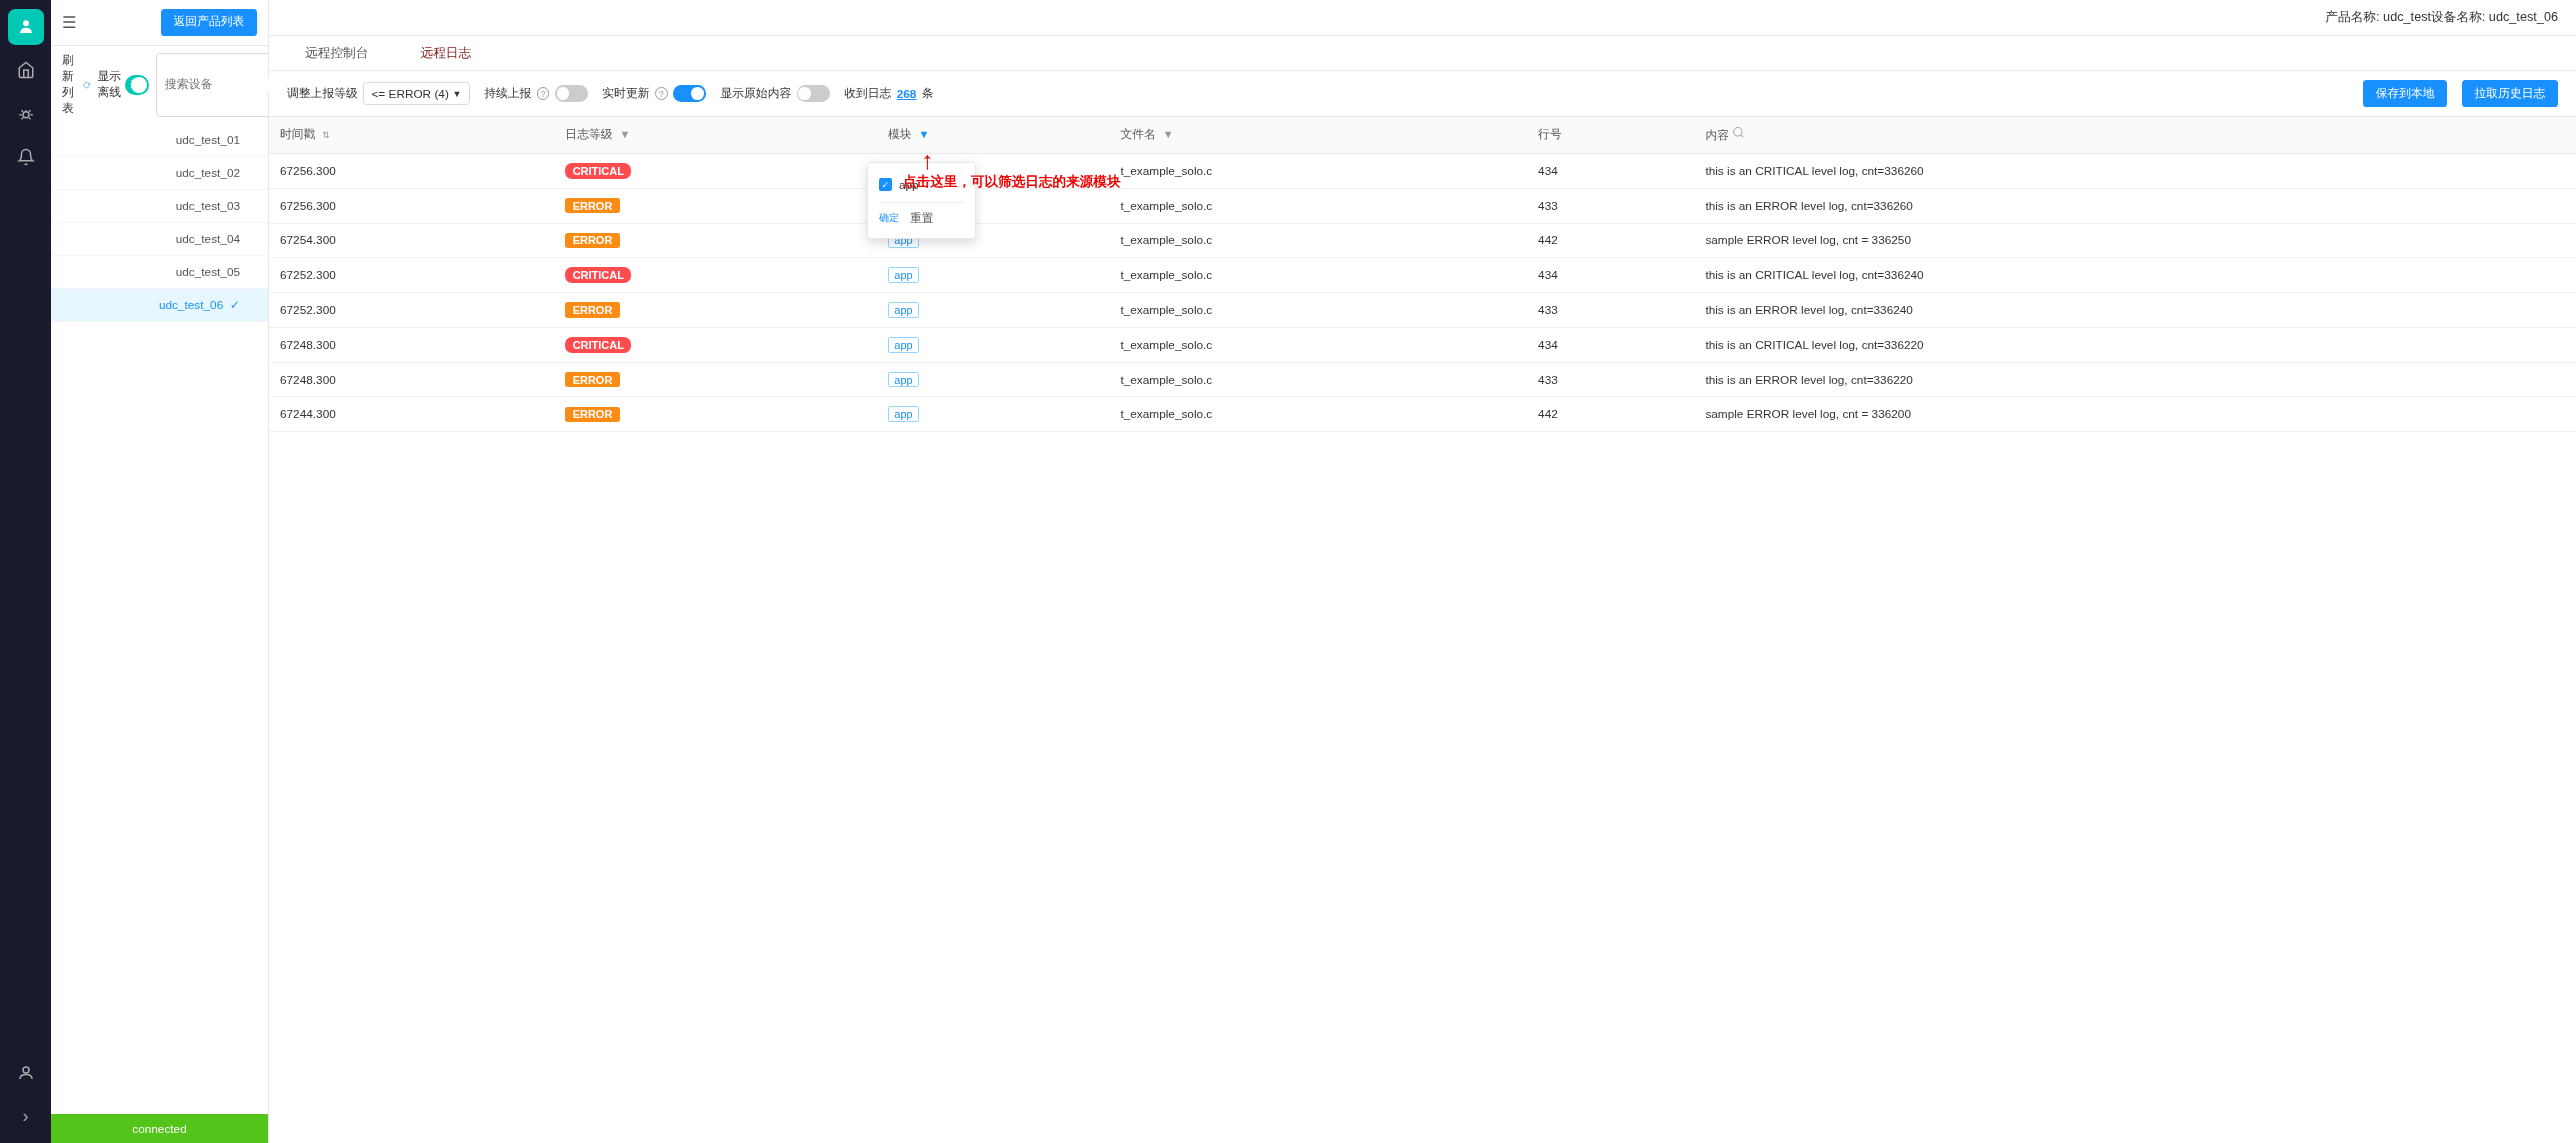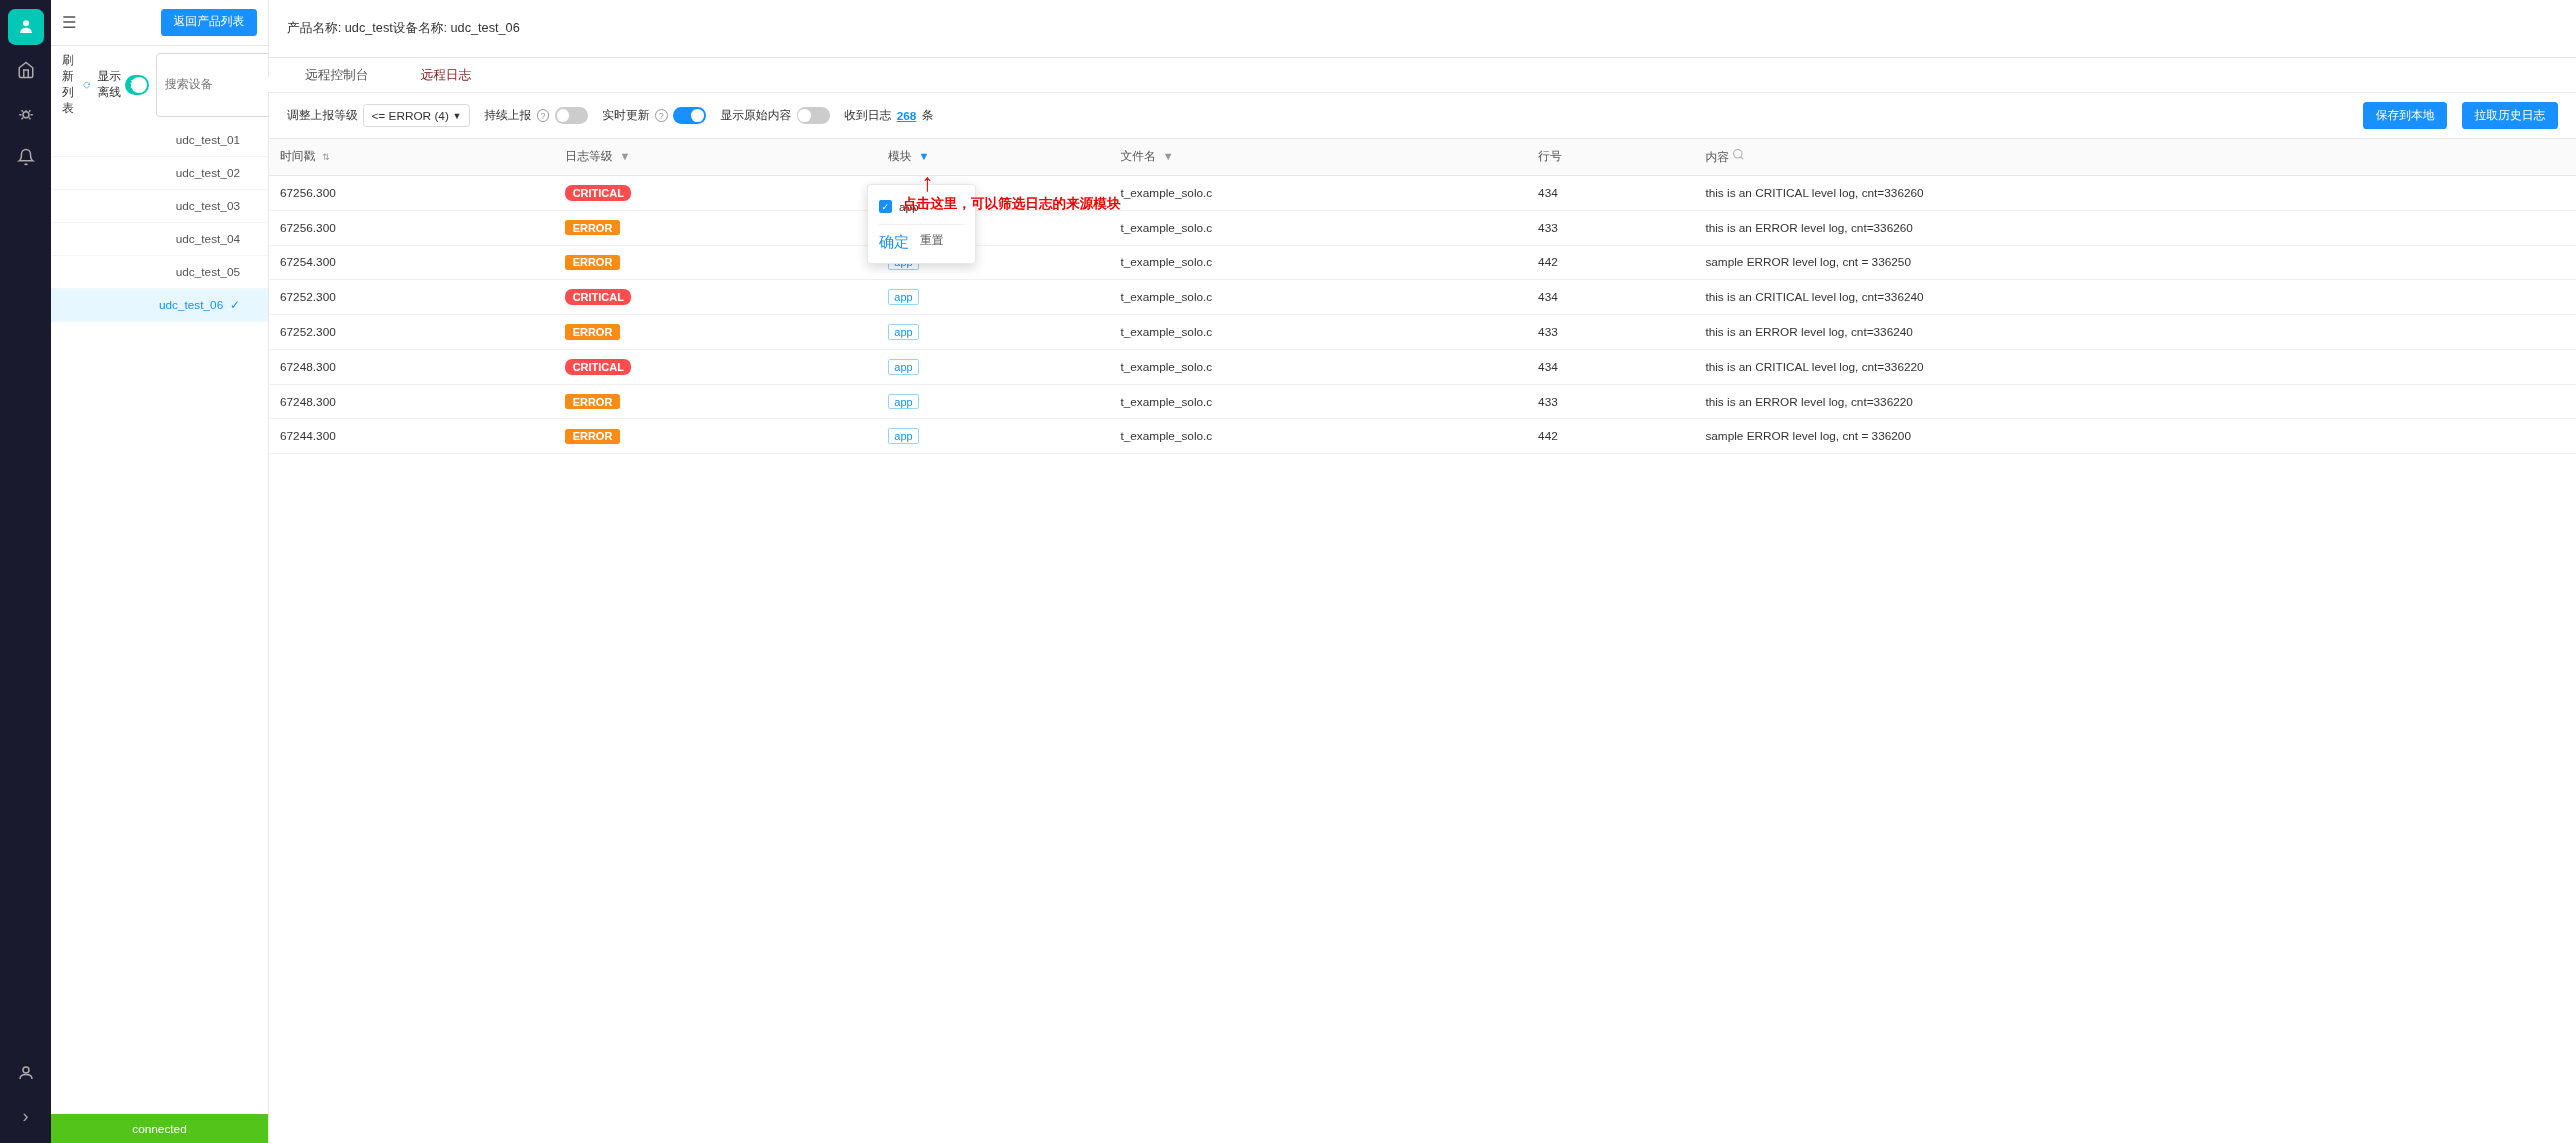--- a/index.html
+++ b/index.html
@@ -140,24 +140,24 @@
     
     .main-content {
       flex: 1;
       display: flex;
       flex-direction: column;
       overflow: hidden;
       background: #f5f5f5;
     }
     .main-header {
       background: #fff;
-      padding: 20px 18px;
-      display: flex;
-      align-items: center;
-      justify-content: flex-start;
+      padding: 9px 18px;
+      display: flex;
+      align-items: center;
+      justify-content: flex-end;
       border-bottom: 0.9px solid #e8e8e8;
       font-size: 12.7px;
     }
     .tabs-bar {
       background: #fff;
       padding: 0 18px;
       display: flex;
       gap: 16px;
       border-bottom: 1.8px solid #e8e8e8;
       align-items: flex-end;
@@ -343,21 +343,21 @@
     }
     .filter-popup-actions {
       display: flex;
       gap: 11px;
       margin-top: 7.3px;
       padding-top: 7.3px;
       border-top: 0.9px solid #f0f0f0;
     }
     .filter-btn-confirm {
       color: #1890ff;
-      font-size: 15px;
+      font-size: 10px;
       cursor: pointer;
       text-align: center;
     }
     .filter-btn-reset {
       color: #555;
       font-size: 11.8px;
       cursor: pointer;
     }
 
     

